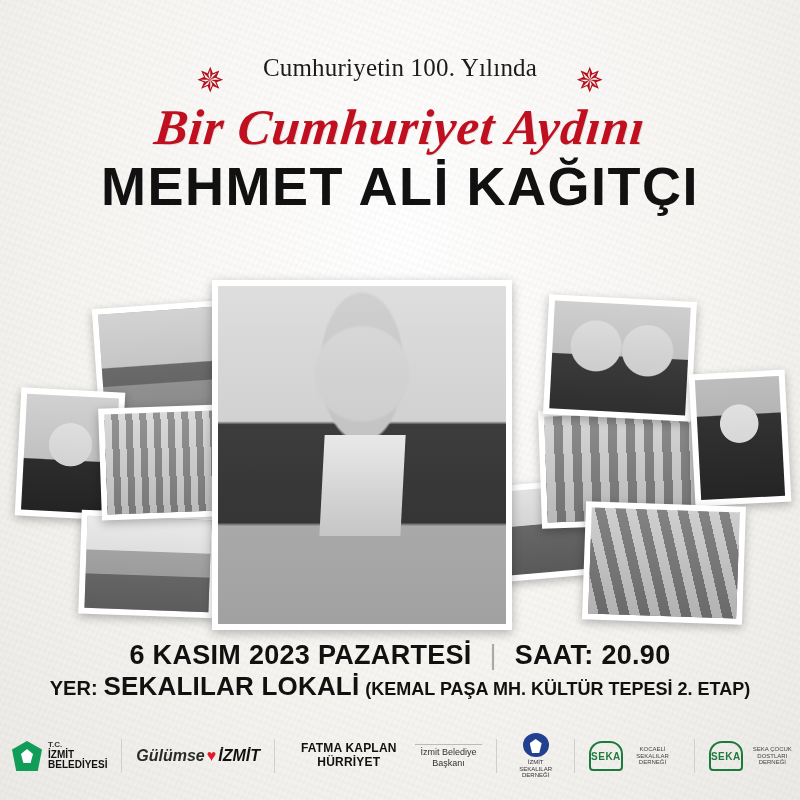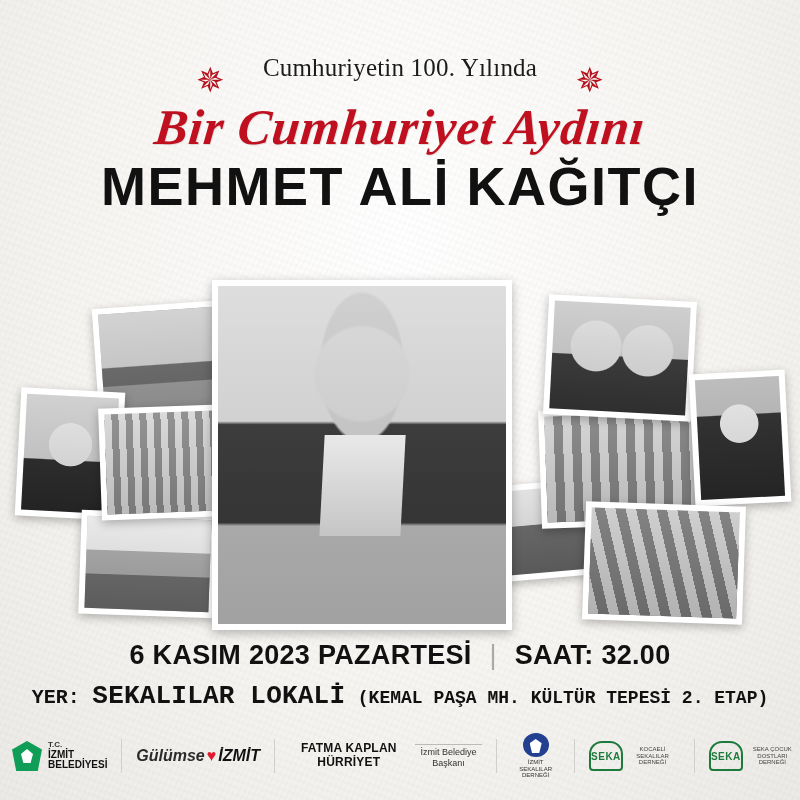--- a/index.html
+++ b/index.html
@@ -220,22 +220,21 @@
     font-size: 27px;
     color: #111;
     letter-spacing: 0.3px;
   }
   .date-row .sep {
     color: #a9a9a9;
     font-weight: normal;
     margin: 0 10px;
   }
   .venue-row {
-    margin-top: 10px;
-    font-family: Liberation Mono, monospace;
+    font-family: Liberation Sans, sans-serif;
     color: #111;
     font-size: 21px;
   }
   .venue-row .lbl { font-weight: bold; font-size: 20px; }
   .venue-row .name { font-weight: bold; font-size: 26px; letter-spacing: 0.2px; }
   .venue-row .paren { font-weight: bold; font-size: 18px; }
 
   
   .footer {
     position: absolute;
@@ -403,21 +402,21 @@
       </div>
     <div class="photo p-center">
         <div class="inner"></div>
       </div>
   </div>
 
   <div class="details">
     <div class="date-row">
       <span>6 KASIM 2023 PAZARTESİ</span>
       <span class="sep">|</span>
-      <span>SAAT: 32.00</span>
+      <span>SAAT: 20.90</span>
     </div>
     <div class="venue-row">
       <span class="lbl">YER:</span>
       <span class="name">SEKALILAR LOKALİ</span>
       <span class="paren">(KEMAL PAŞA MH. KÜLTÜR TEPESİ 2. ETAP)</span>
     </div>
   </div>
 
   <div class="footer">
 

